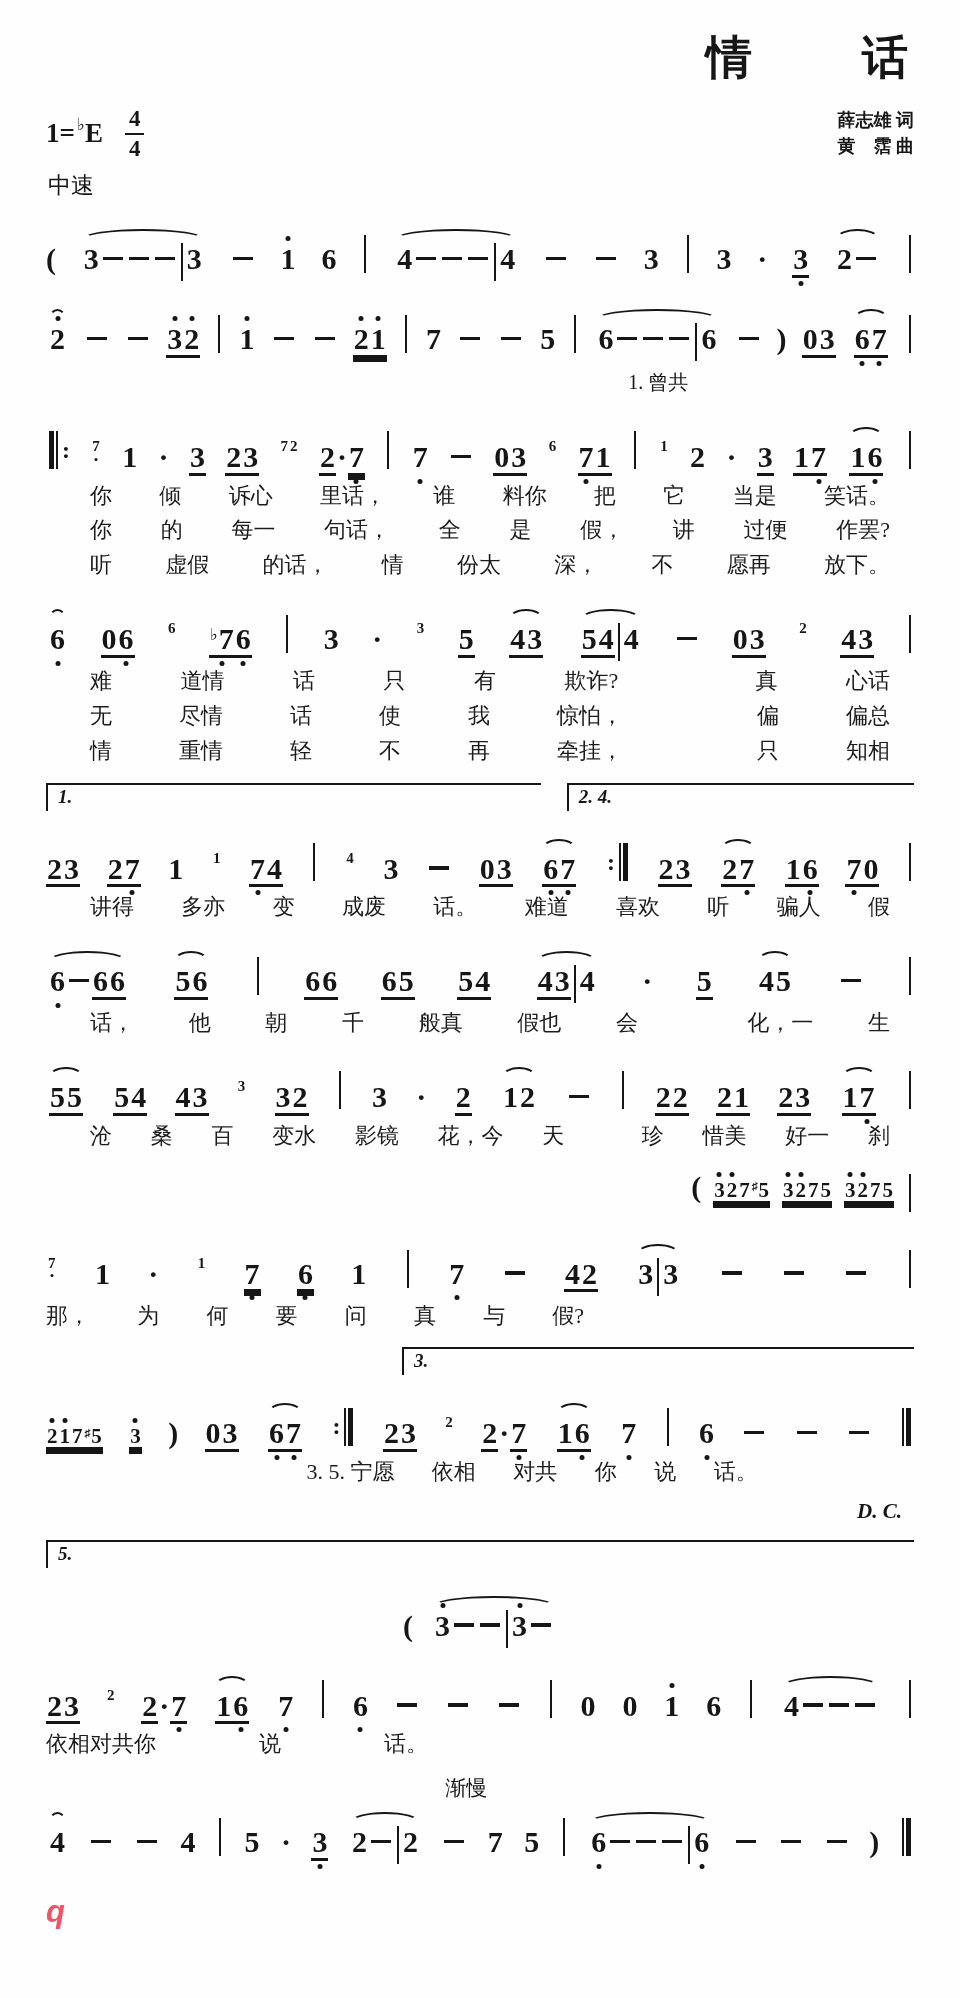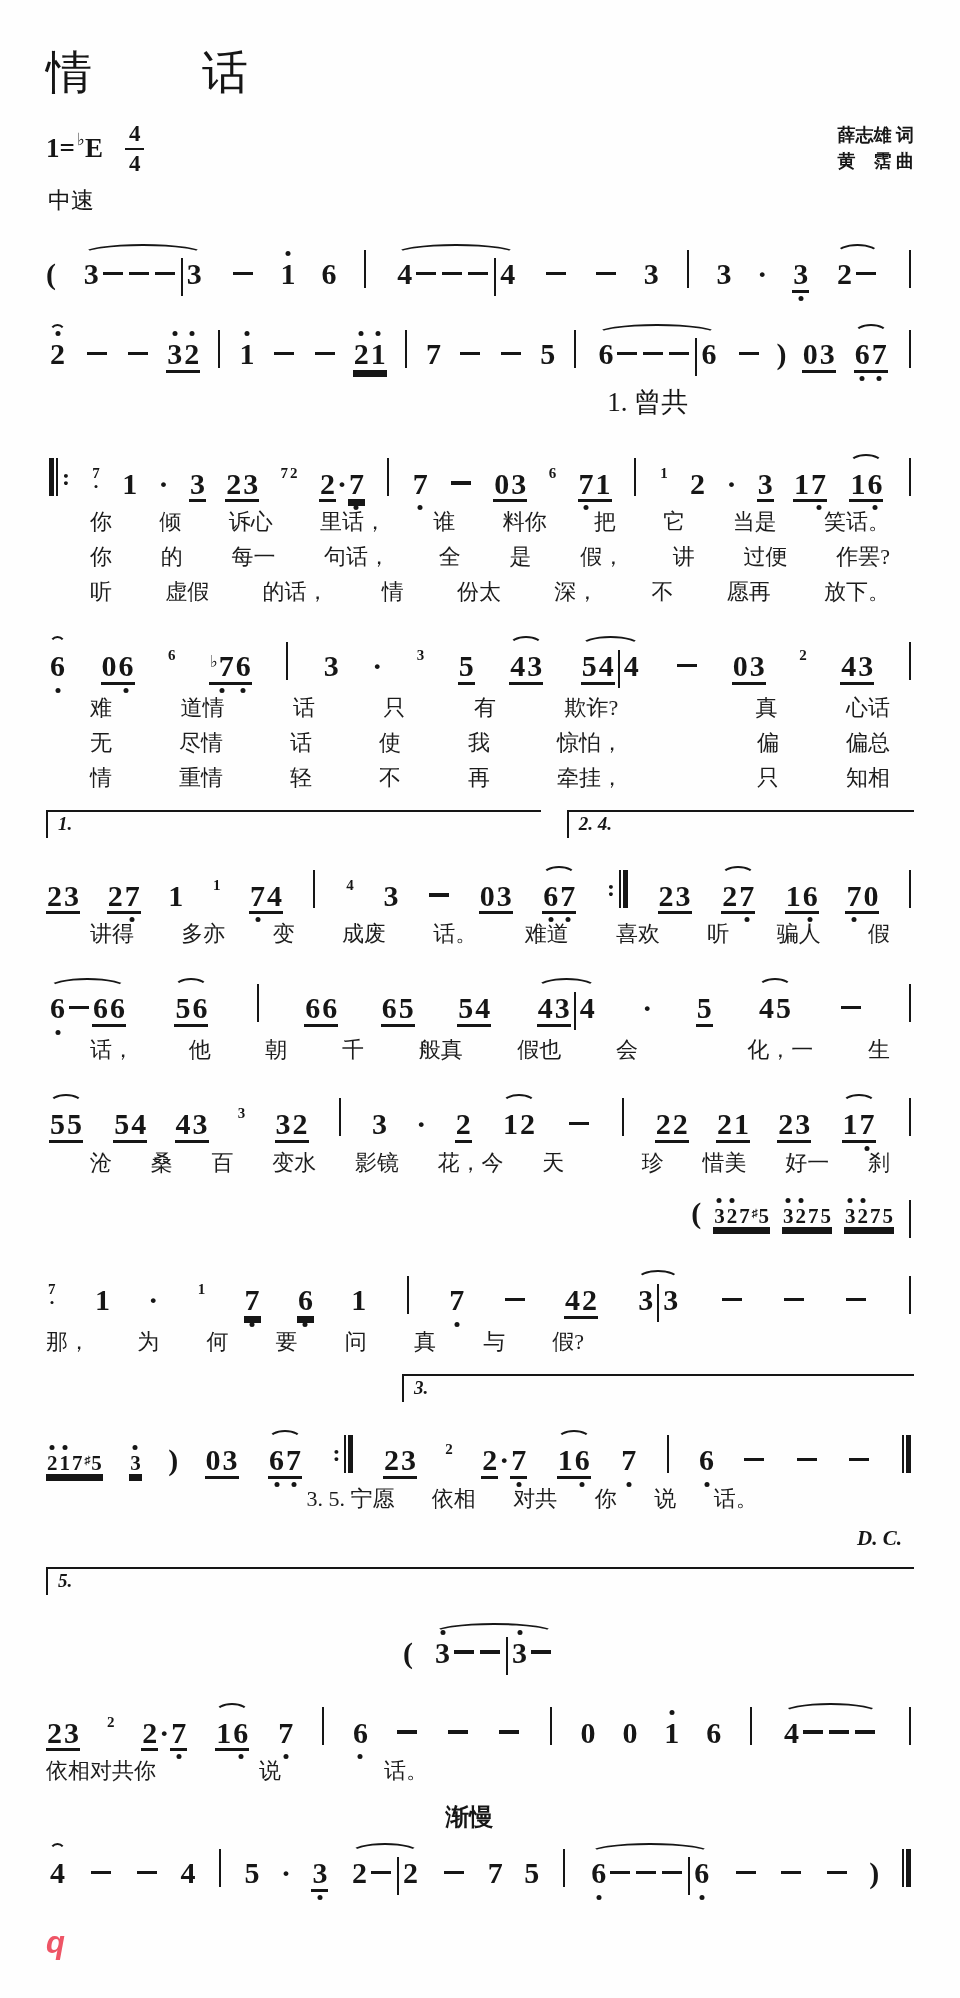--- a/index.html
+++ b/index.html
@@ -1,18 +1,18 @@
 <!DOCTYPE html>
 <html><head>
 <meta charset="utf-8">
 <style>
   html,body{margin:0;padding:0;background:#f6f6f4;}
   .page{width:960px;min-height:1998px;margin:0 auto;background:#fefefe;box-sizing:border-box;
         padding:16px 46px 30px;font-family:"Liberation Serif","DejaVu Serif",serif;color:#161616;}
-  .title{text-align:left;font-size:46px;font-weight:400;letter-spacing:6px;margin:26px 0 18px;}
+  .title{text-align:right;font-size:46px;font-weight:700;letter-spacing:6px;margin:11px 0 18px;}
   .meta{display:flex;justify-content:space-between;align-items:flex-start;}
   .keysig{font-size:27px;font-weight:700;display:flex;align-items:center;}
   .flat{font-size:17px;transform:translateY(-9px);margin-left:2px;}
   .frac{display:inline-flex;flex-direction:column;align-items:center;line-height:1;font-size:23px;margin-left:22px;}
   .frac .num{border-bottom:2px solid #161616;padding:0 4px 3px;}
   .frac .den{padding-top:2px;}
   .credits{text-align:right;font-size:18px;font-weight:700;line-height:1.45;}
   .tempo{font-size:23px;font-weight:400;margin:10px 0 0 2px;}
   
   .mline{display:flex;justify-content:space-between;align-items:baseline;margin:26px 0 4px;min-height:46px;}
@@ -38,28 +38,28 @@
   .arc{position:relative;display:inline-flex;align-items:baseline;padding:16px 3px 0;}
   .arcline{position:absolute;top:2px;left:3px;right:3px;height:15px;border:2px solid transparent;
            border-top-color:#161616;border-radius:50%;}
   
   .lyr{display:flex;justify-content:space-between;font-size:22px;margin:3px 0;line-height:1.45;color:#1c1c1c;}
   .lyr span{white-space:pre;}
   .lyr.padl{padding:0 24px 0 44px;}
   .lyr.w62{width:62%;}
   .lyr.ind{margin-left:30%;width:52%;}
   .lyr.w42{width:44%;text-align:right;}
-  .vlabels{width:74%;text-align:right;font-size:27px;line-height:1.7;margin:0 0 8px;}
+  .vlabels{width:74%;text-align:right;font-size:20px;line-height:1.7;margin:0 0 8px;}
   
   .voltarow{display:flex;margin:16px 0 0;}
   .vbr{position:relative;height:28px;border-top:2px solid #161616;border-left:2px solid #161616;box-sizing:border-box;}
   .vbr b{position:absolute;left:10px;top:1px;font-size:19px;font-weight:700;font-style:italic;}
   .vbr.v1{width:57%;margin-right:3%;} .vbr.v24{flex:1;} .vbr.v3{margin-left:41%;flex:1;} .vbr.v5{width:100%;}
   .slabel.dc{text-align:right;font-size:21px;font-weight:700;font-style:italic;padding-right:12px;margin-top:11px;}
-  .slabel.rit{font-size:24px;font-weight:700;margin:14px 0 -18px 46%;}
+  .slabel.rit{font-size:21px;font-weight:400;margin:14px 0 -18px 46%;}
   
   .wm{display:flex;align-items:baseline;margin-top:30px;color:#ee5566;font-family:"Liberation Sans","DejaVu Sans",sans-serif;}
   .wm-q{font-size:31px;font-weight:700;font-style:italic;margin-right:1px;}
 </style>
 </head>
 <body>
 
 <div class="page">
   <h1 class="title">情　　话</h1>
   <div class="meta">

